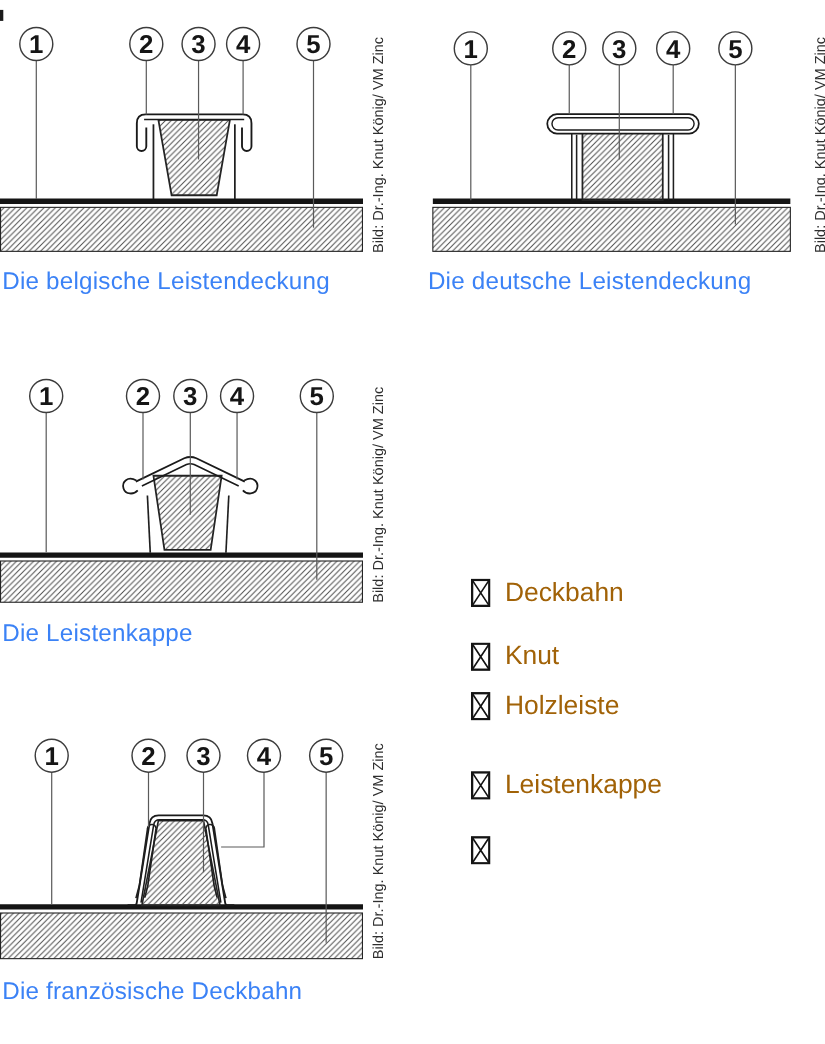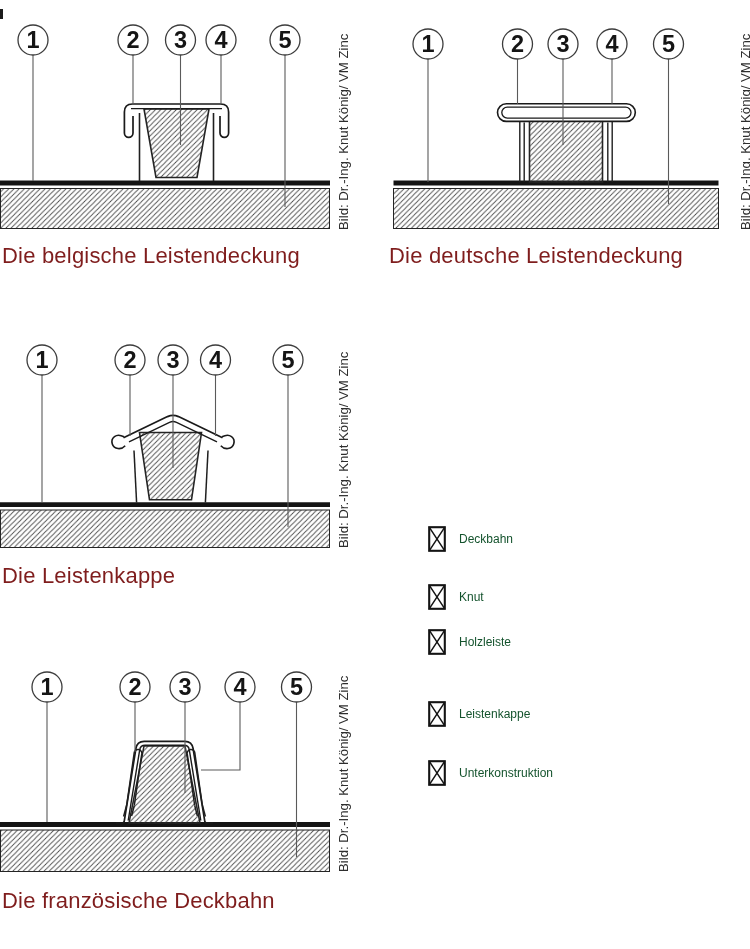--- a/index.html
+++ b/index.html
@@ -5,32 +5,32 @@
   html,body { margin:0; padding:0; }
   body {
     width:750px; height:949px; position:relative; overflow:hidden;
     background:#ffffff;
     font-family:"Liberation Sans", sans-serif;
     color:#171717;
   }
   .panel-svg { position:absolute; display:block; }
   .title {
     position:absolute; font-size:22px; line-height:26px; letter-spacing:0.2px;
-    color:#7f1d1d; white-space:nowrap;
+    color:#3b82f6; white-space:nowrap;
   }
   .attr {
     position:absolute; transform-origin:0 0; transform:rotate(-90deg);
     font-size:13.2px; line-height:15px; color:#2e2e2e; white-space:nowrap;
   }
   .legend { position:absolute; left:0; top:0; width:0; height:0; }
   .legend-row {
     position:absolute; left:428px; display:flex; align-items:center; gap:13px;
     height:26px;
   }
-  .legend-label { font-size:12px; color:#14532d; white-space:nowrap; }
+  .legend-label { font-size:24px; color:#a16207; white-space:nowrap; }
   .tofu-box { display:block; }
   .edge-artifact { position:absolute; left:0; top:9px; width:3px; height:10px; background:#1b1b1b; }
 </style>
 </head>
 <body>
 
 <div class="edge-artifact"></div>
 
 <svg class="panel-svg" style="left:0;top:0" width="360" height="240" viewBox="0 0 360 240">
   <defs>
@@ -229,15 +229,14 @@
       <rect x="1.2" y="1.2" width="15.6" height="23.6" fill="none" stroke="#141414" stroke-width="2.1"></rect>
       <path d="M1.2,1.2 L16.8,24.8 M16.8,1.2 L1.2,24.8" stroke="#141414" stroke-width="1.5"></path>
     </svg>
     <span class="legend-label">Leistenkappe</span>
   </div>
   <div class="legend-row" style="top:760px">
     <svg class="tofu-box" width="18" height="26">
       <rect x="1.2" y="1.2" width="15.6" height="23.6" fill="none" stroke="#141414" stroke-width="2.1"></rect>
       <path d="M1.2,1.2 L16.8,24.8 M16.8,1.2 L1.2,24.8" stroke="#141414" stroke-width="1.5"></path>
     </svg>
-    <span class="legend-label">Unterkonstruktion</span>
   </div>
 </div>
 
 </body></html>

